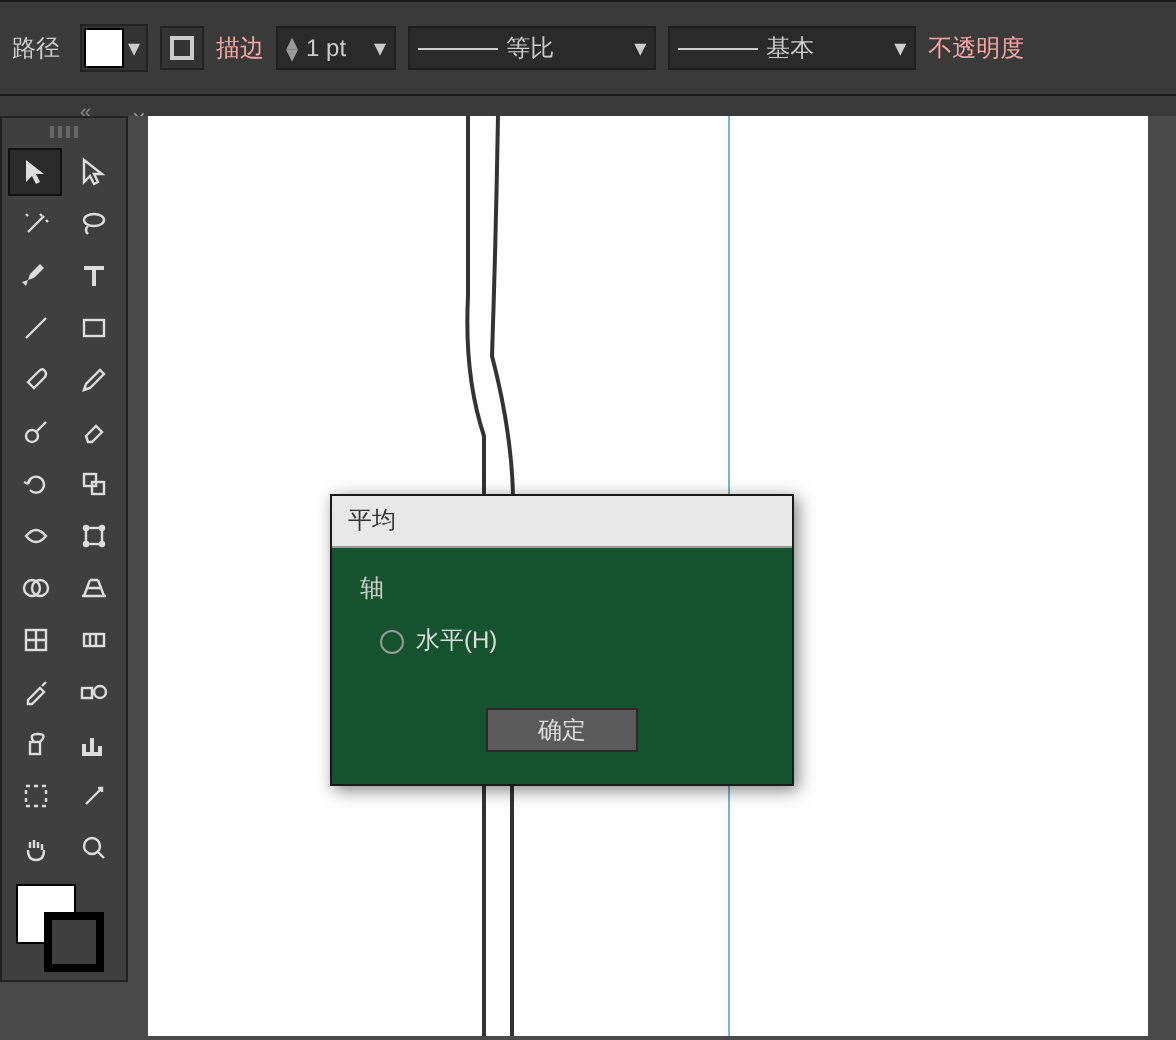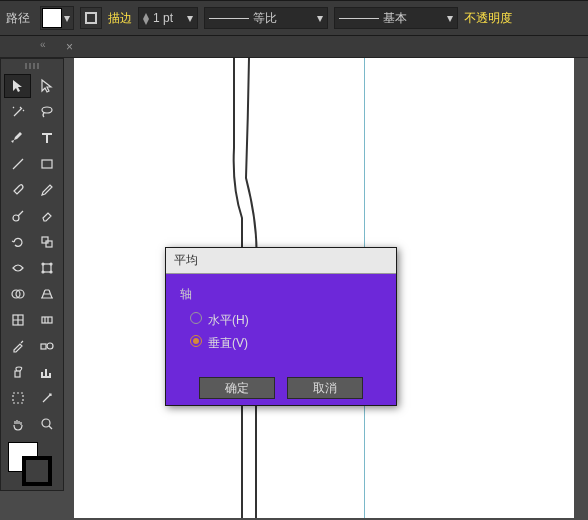--- a/index.html
+++ b/index.html
@@ -1,19 +1,19 @@
 <!DOCTYPE html>
 <html><head>
 <meta charset="utf-8">
 <style>
 *{box-sizing:border-box;margin:0;padding:0;font-family:"Microsoft YaHei",sans-serif;font-size:12px}
 body{width:588px;height:520px;background:#4a4a4a;overflow:hidden;position:relative}
-.topbar{height:36px;background:#3a3a3a;border-top:1px solid #1a1a1a;border-bottom:1px solid #1a1a1a;display:flex;align-items:center;padding:0 6px;gap:6px;color:#ccc}
+.topbar{height:48px;background:#3a3a3a;border-top:1px solid #1a1a1a;border-bottom:1px solid #1a1a1a;display:flex;align-items:center;padding:0 6px;gap:6px;color:#ccc}
 .topbar .lbl{color:#ccc;margin-right:4px}
-.topbar .accent{color:#fde047}
+.topbar .accent{color:#fca5a5}
 .swatch{width:20px;height:20px;background:#fff;border:1px solid #000;display:inline-block}
 .swatch-wrap{display:flex;align-items:center;background:#333;border:1px solid #222;padding:1px}
 .swatch-arrow{width:10px;text-align:center;color:#ccc}
 .square-icon{width:22px;height:22px;border:1px solid #222;display:flex;align-items:center;justify-content:center;background:#333}
 .square-icon .inner{width:12px;height:12px;border:2px solid #ccc}
 .field{display:flex;align-items:center;background:#2a2a2a;border:1px solid #1f1f1f;height:22px;padding:0 4px;color:#ccc;gap:4px}
 .field .txt{min-width:30px;text-align:left}
 .field .spin{display:flex;flex-direction:column;line-height:6px;font-size:8px;color:#999}
 .field.wide .txt{min-width:60px}
 .line-sample{width:40px;height:0;border-top:1px solid #ccc}
@@ -28,29 +28,29 @@
 .tool.active{background:#2a2a2a;border:1px solid #111}
 .tool svg{width:16px;height:16px;stroke:#ddd;fill:none;stroke-width:1.2}
 .tool svg.fill{fill:#ddd;stroke:none}
 .fillstroke{margin-top:6px;position:relative;width:50px;height:44px;margin-left:4px}
 .fs-fill{position:absolute;left:0;top:0;width:30px;height:30px;background:#fff;border:1px solid #000}
 .fs-stroke{position:absolute;left:14px;top:14px;width:30px;height:30px;background:#3f3f3f;border:4px solid #000}
 .canvas{position:absolute;left:64px;top:58px;right:0;bottom:0;background:#4a4a4a}
 .artboard{position:absolute;left:10px;top:0;width:500px;height:460px;background:#fff}
 .guide{position:absolute;top:0;bottom:0;width:1px;background:#7ab8c9}
 .pathline{stroke:#333;stroke-width:2;fill:none}
-.dialog{position:absolute;left:165px;top:247px;width:232px;background:#6d28d9;border:1px solid #1a1a1a;box-shadow:2px 2px 8px rgba(0,0,0,.5)}
+.dialog{position:absolute;left:165px;top:247px;width:232px;background:#14532d;border:1px solid #1a1a1a;box-shadow:2px 2px 8px rgba(0,0,0,.5)}
 .dialog-title{background:#e8e8e8;color:#333;padding:4px 8px;font-size:12px;border-bottom:1px solid #999}
 .dialog-body{padding:12px 14px;color:#ddd}
 .group-label{margin-bottom:6px;color:#ccc}
-.radio-row{display:flex;align-items:flex-start;gap:6px;padding:3px 0 3px 10px;cursor:pointer}
+.radio-row{display:flex;align-items:center;gap:6px;padding:3px 0 3px 10px;cursor:pointer}
 .radio{width:12px;height:12px;border-radius:50%;border:1px solid #999;display:flex;align-items:center;justify-content:center}
 .radio.sel{border-color:#d28a3a}
 .radio.sel::after{content:"";width:6px;height:6px;border-radius:50%;background:#d28a3a}
-.dlg-btns{display:flex;gap:12px;justify-content:center;padding:10px 0 6px}
+.dlg-btns{display:flex;gap:12px;justify-content:center;padding:10px 0 16px}
 .dlg-btn{width:76px;height:22px;background:#5a5a5a;border:1px solid #2a2a2a;color:#ddd;display:flex;align-items:center;justify-content:center;cursor:pointer}
 </style>
 </head>
 <body>
 
 <div class="topbar">
   <span class="lbl">路径</span>
   <div class="swatch-wrap">
     <span class="swatch"></span>
     <span class="swatch-arrow">▾</span>
@@ -290,22 +290,17 @@
 </div>
 
 <div class="dialog">
   <div class="dialog-title">平均</div>
   <div class="dialog-body">
     <div class="group-label">轴</div>
     <div class="radio-row">
       <span class="radio"></span>
       <span>水平(H)</span>
     </div>
-    <div class="radio-row">
-      <span class="radio sel"></span>
-      <span>垂直(V)</span>
-    </div>
   </div>
   <div class="dlg-btns">
     <div class="dlg-btn">确定</div>
-    <div class="dlg-btn">取消</div>
   </div>
 </div>
 
 </body></html>

